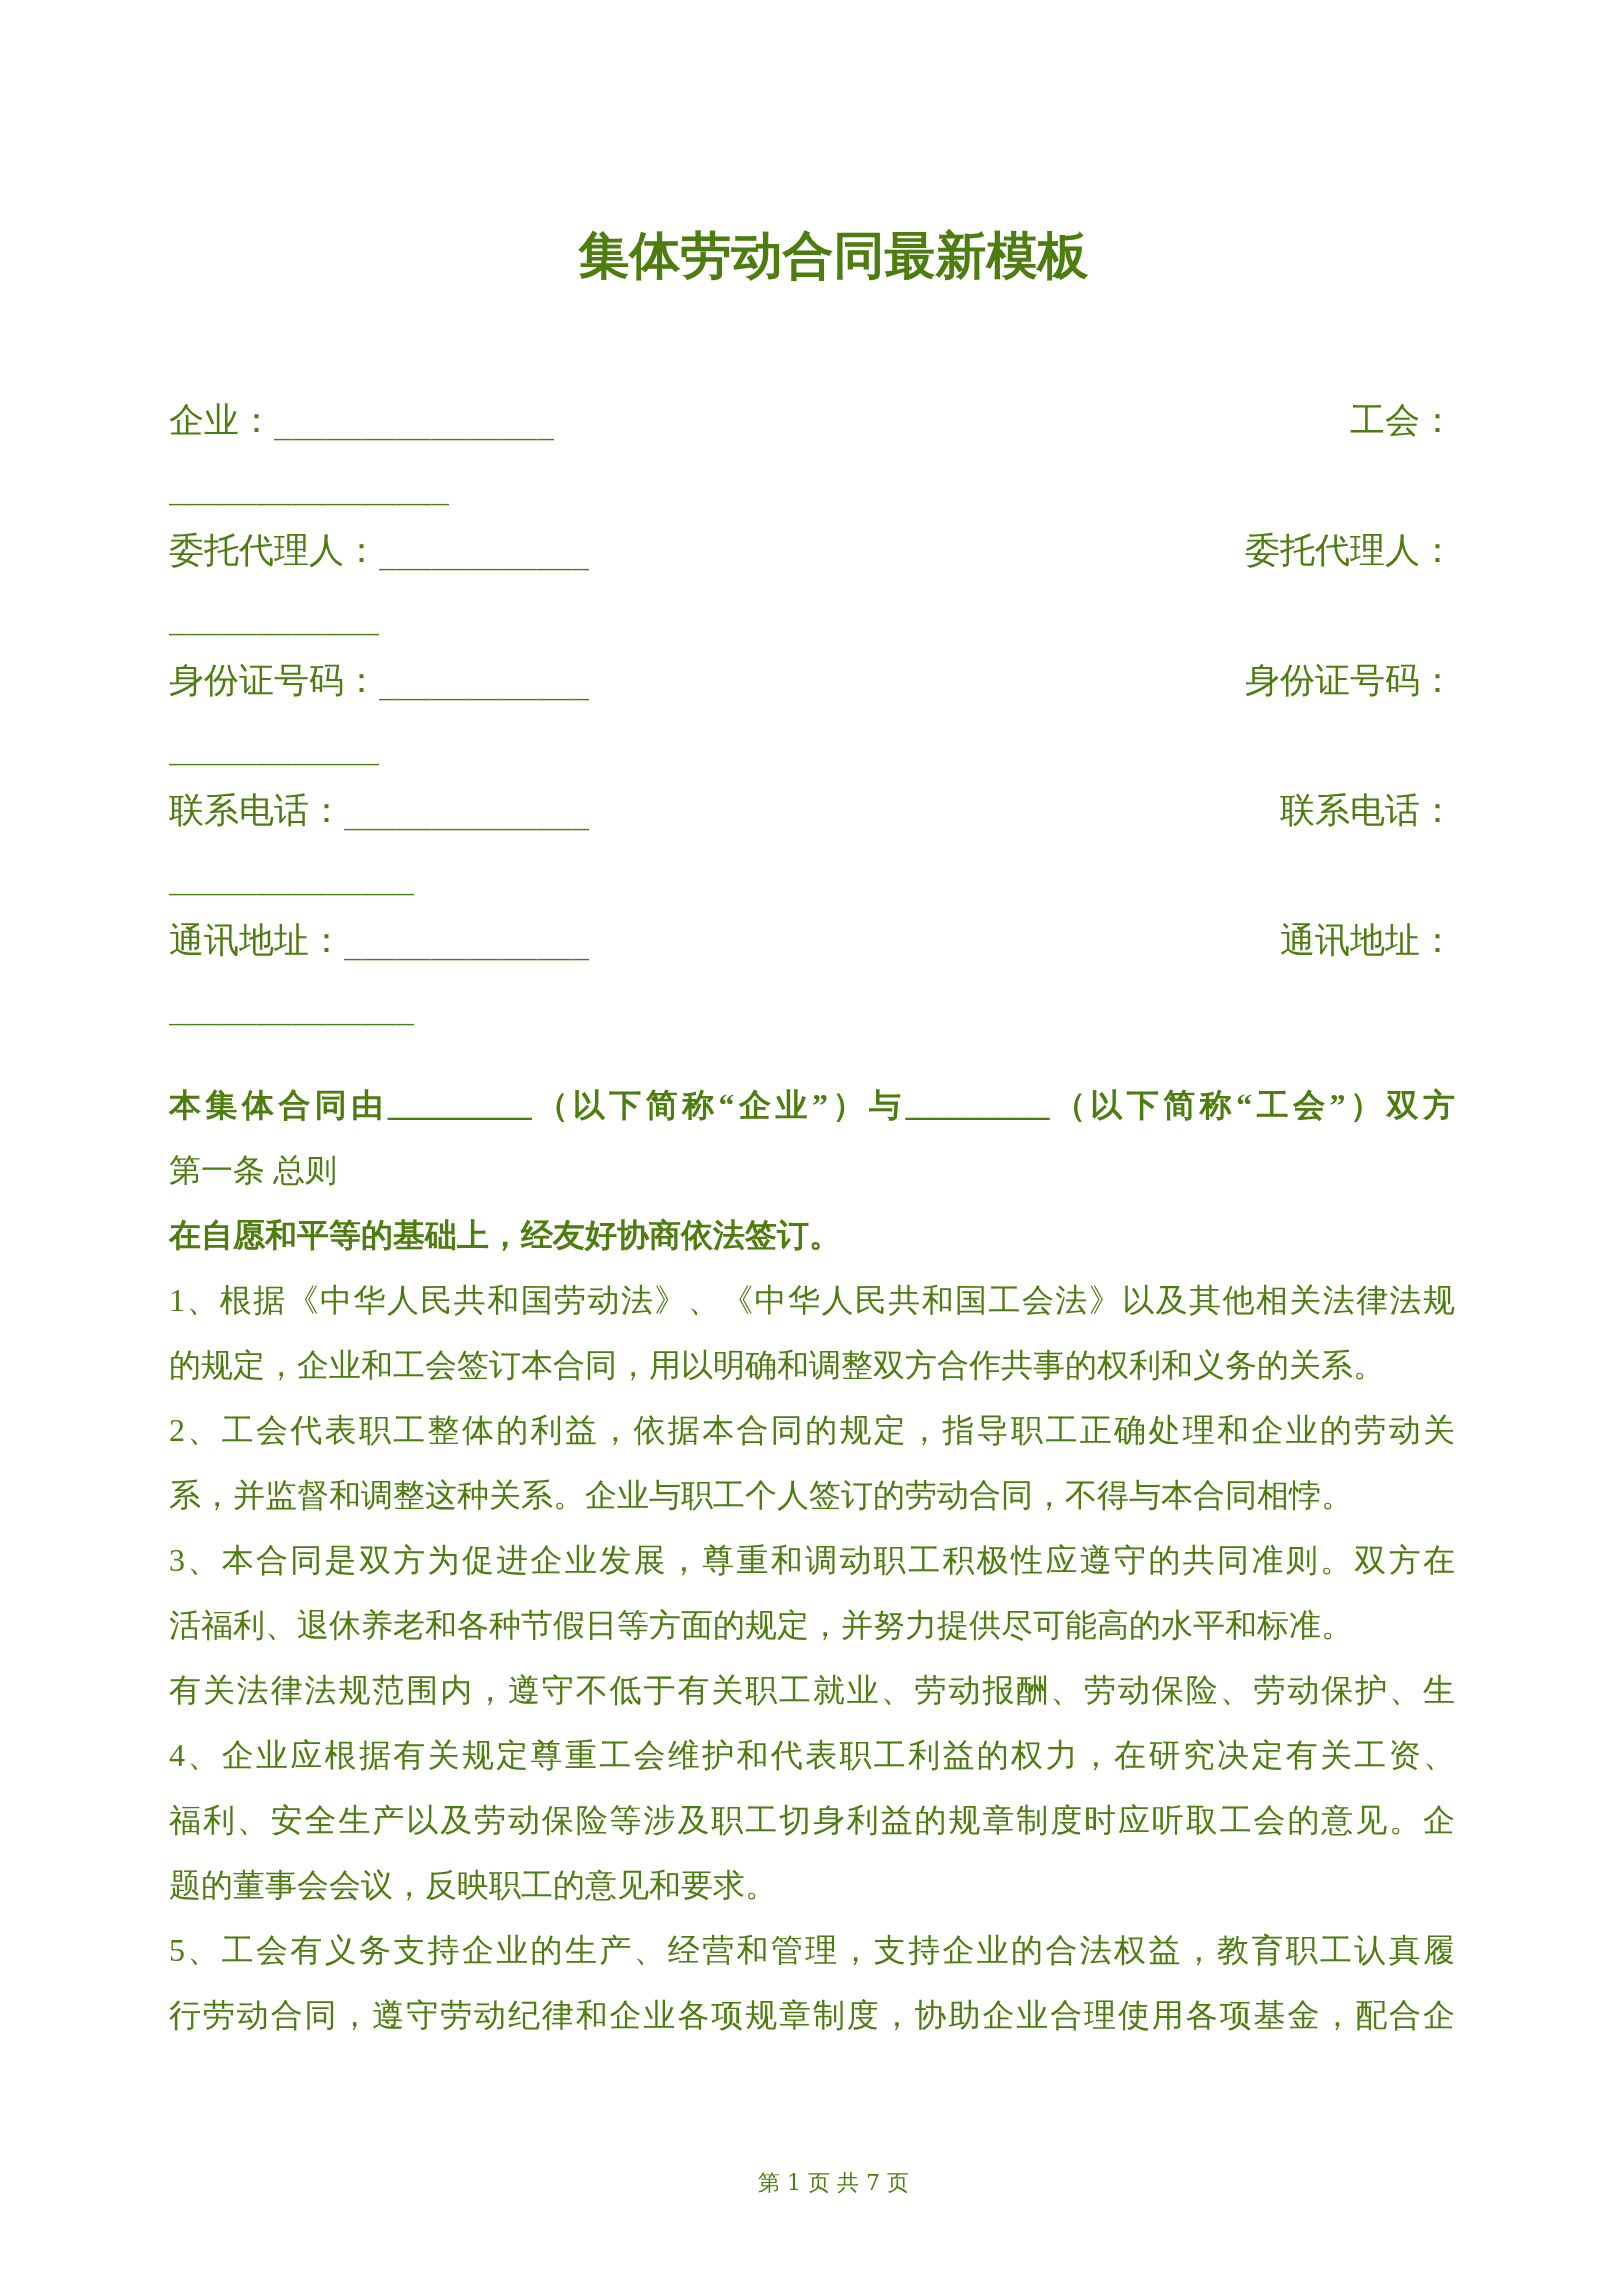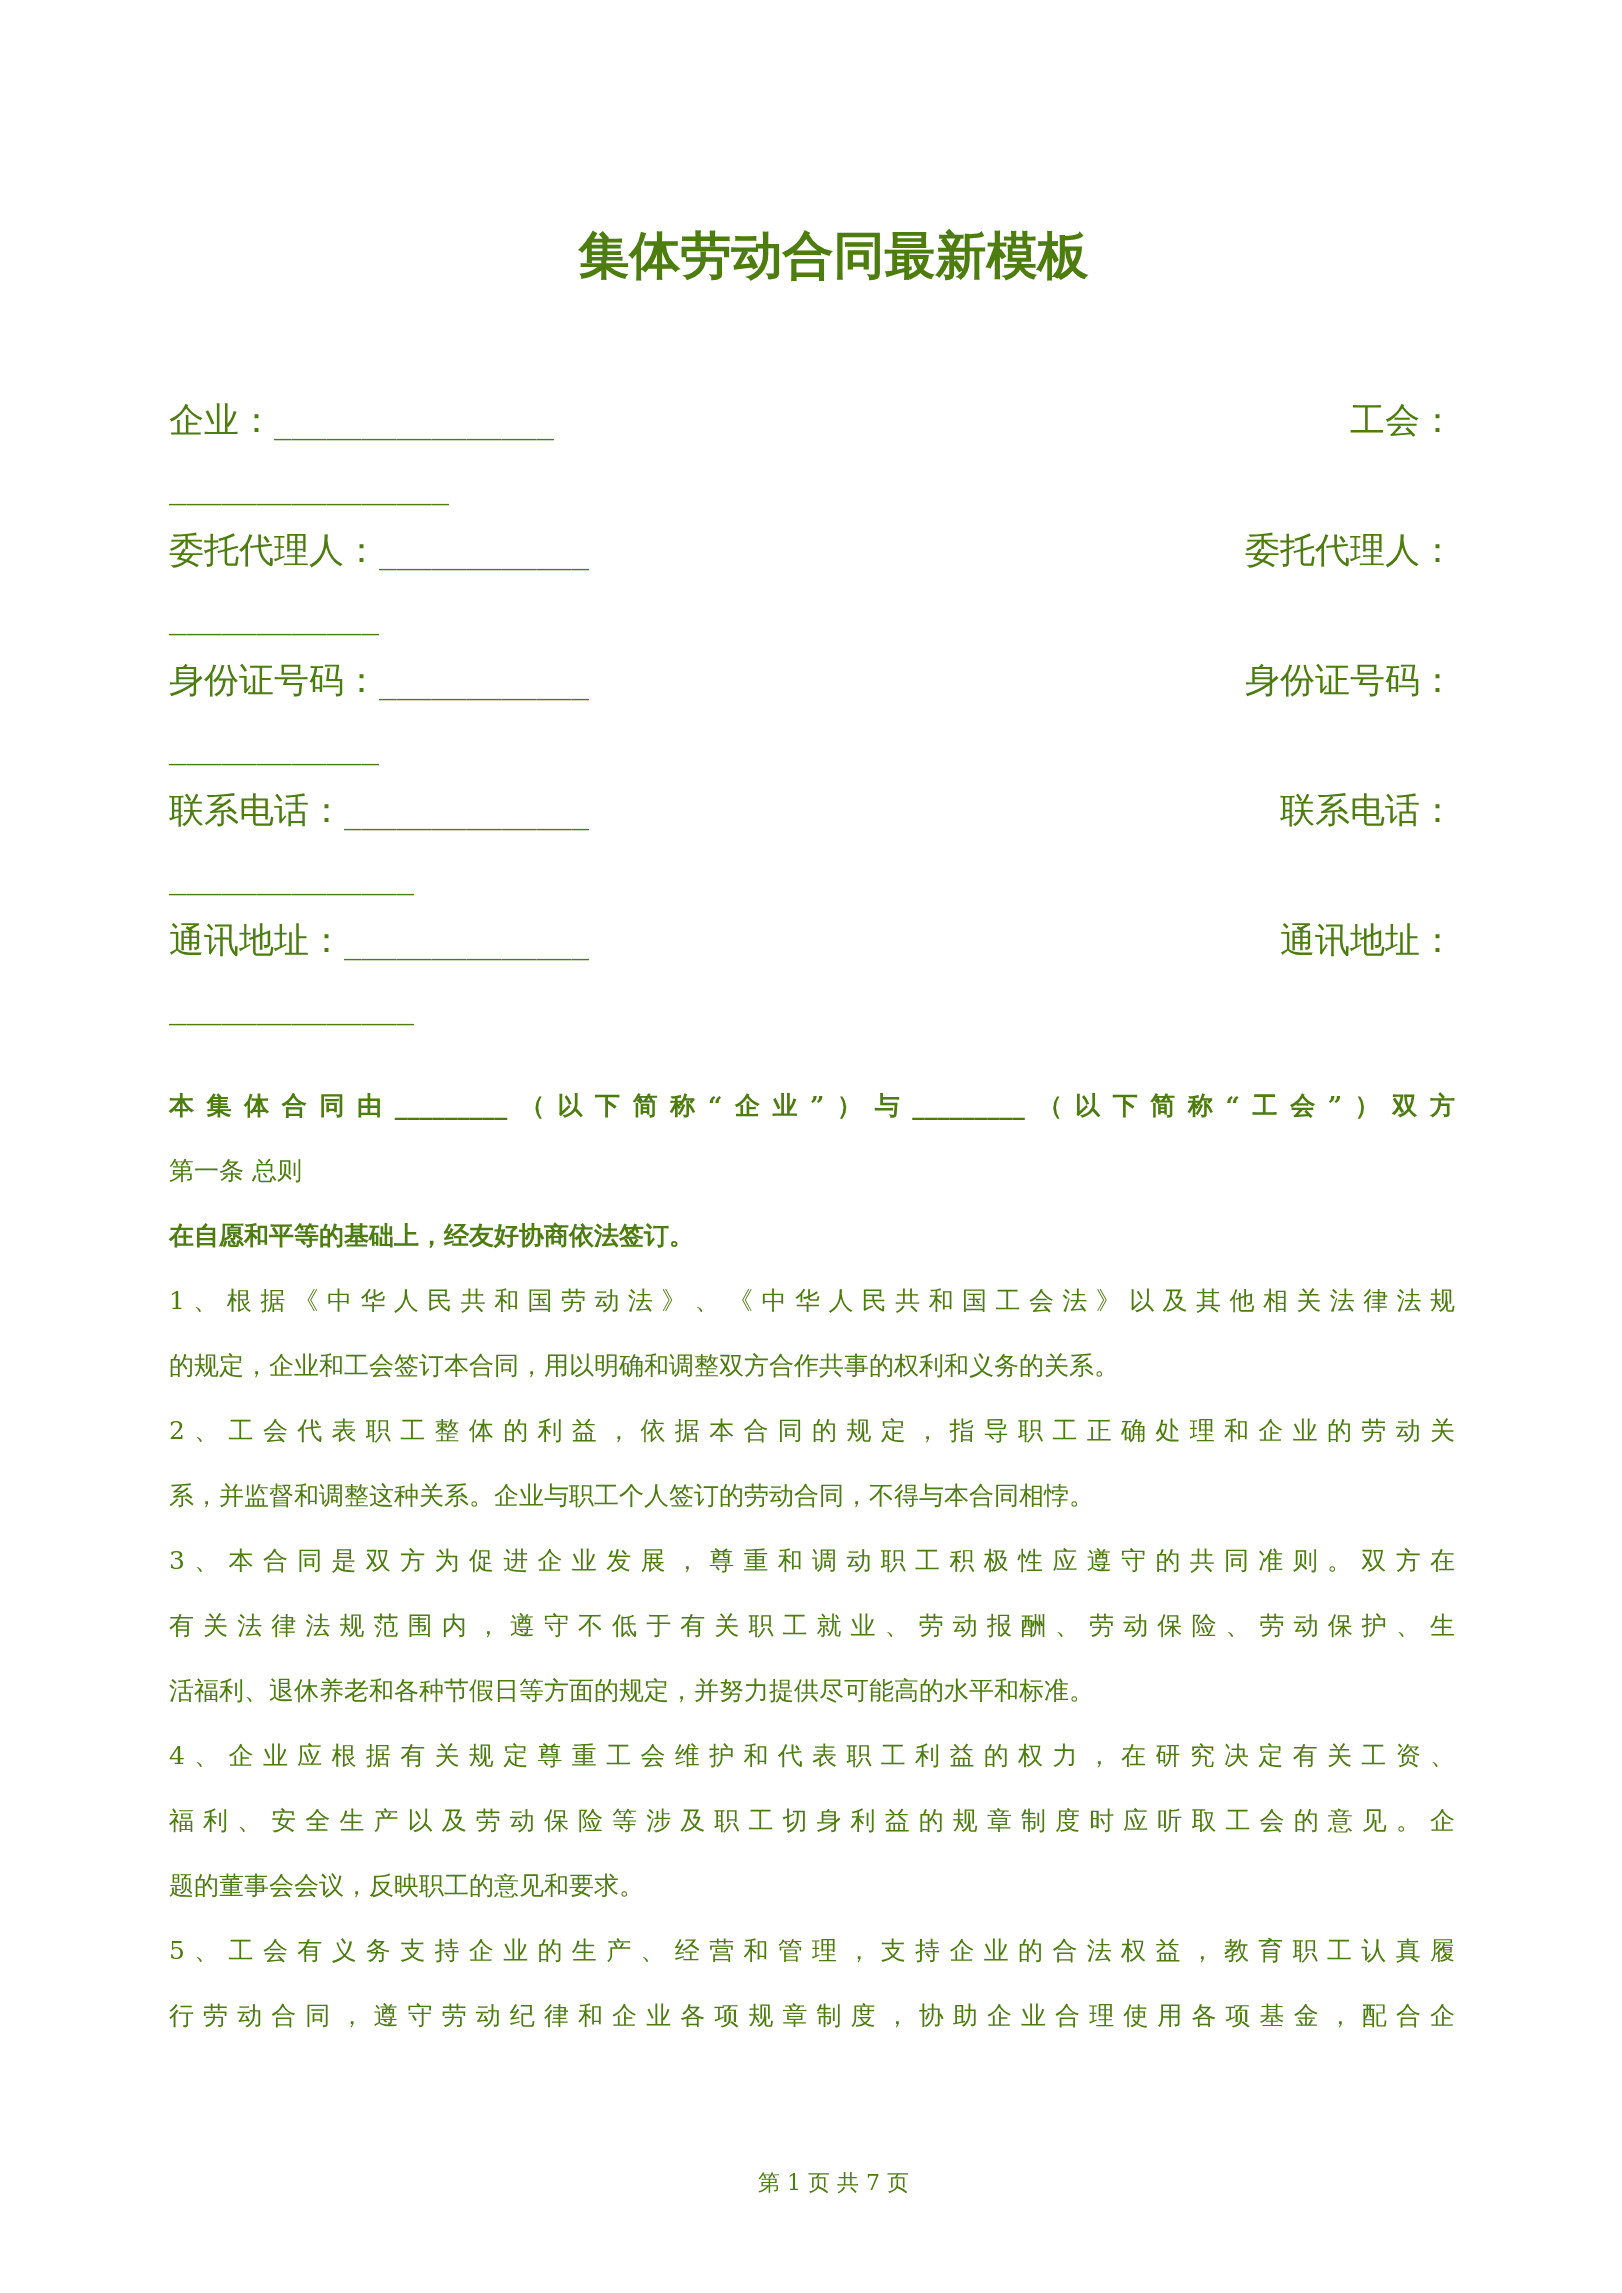--- a/index.html
+++ b/index.html
@@ -43,21 +43,22 @@
     justify-content: space-between;
     white-space: pre;
   }
   .form-line .left-group { white-space: pre; }
   .form-line .blank, .form-line .blank-cont { letter-spacing: 0; }
   .body-section {
     position: absolute;
     left: 169px;
     top: 1073px;
     width: 1286px;
-    font-size: 25px;
+    font-size: 32px;
+    font-family: Liberation Serif, serif;
   }
   .body-line {
     height: 65px;
     line-height: 65px;
     text-align: justify;
   }
   .body-line.full { text-align-last: justify; }
   .body-line.intro { font-weight: bold; }
   .page-footer {
     position: absolute;
@@ -93,22 +94,22 @@
 
   <div class="body-section">
       <div class="body-line intro full">本集体合同由_________（以下简称“企业”）与_________（以下简称“工会”）双方</div>
       <div class="body-line heading">第一条 总则</div>
       <div class="body-line intro">在自愿和平等的基础上，经友好协商依法签订。</div>
       <div class="body-line clause full">1、根据《中华人民共和国劳动法》、《中华人民共和国工会法》以及其他相关法律法规</div>
       <div class="body-line clause">的规定，企业和工会签订本合同，用以明确和调整双方合作共事的权利和义务的关系。</div>
       <div class="body-line clause full">2、工会代表职工整体的利益，依据本合同的规定，指导职工正确处理和企业的劳动关</div>
       <div class="body-line clause">系，并监督和调整这种关系。企业与职工个人签订的劳动合同，不得与本合同相悖。</div>
       <div class="body-line clause full">3、本合同是双方为促进企业发展，尊重和调动职工积极性应遵守的共同准则。双方在</div>
+      <div class="body-line clause">活福利、退休养老和各种节假日等方面的规定，并努力提供尽可能高的水平和标准。</div>
       <div class="body-line clause full">有关法律法规范围内，遵守不低于有关职工就业、劳动报酬、劳动保险、劳动保护、生</div>
-      <div class="body-line clause">活福利、退休养老和各种节假日等方面的规定，并努力提供尽可能高的水平和标准。</div>
       <div class="body-line clause full">4、企业应根据有关规定尊重工会维护和代表职工利益的权力，在研究决定有关工资、</div>
       <div class="body-line clause full">福利、安全生产以及劳动保险等涉及职工切身利益的规章制度时应听取工会的意见。企</div>
       <div class="body-line clause">题的董事会会议，反映职工的意见和要求。</div>
       <div class="body-line clause full">5、工会有义务支持企业的生产、经营和管理，支持企业的合法权益，教育职工认真履</div>
       <div class="body-line clause full">行劳动合同，遵守劳动纪律和企业各项规章制度，协助企业合理使用各项基金，配合企</div>
     </div>
 
   <div class="page-footer">第 1 页 共 7 页</div>
 </div>
 

